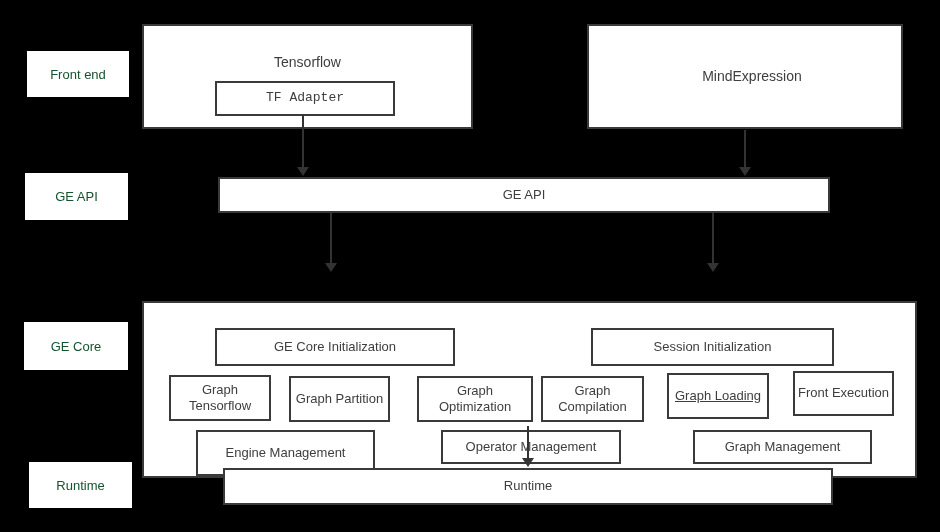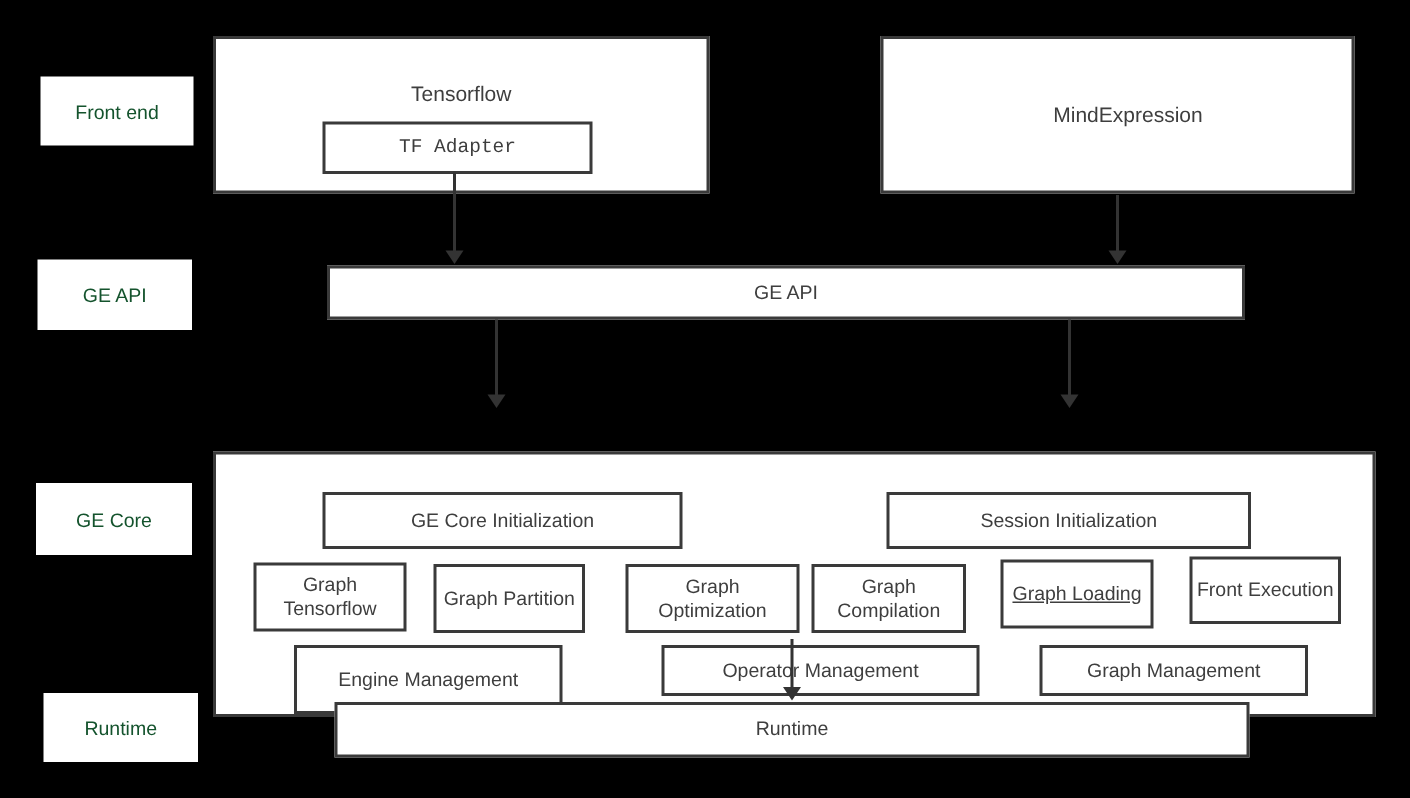--- a/index.html
+++ b/index.html
@@ -96,21 +96,21 @@
   #box-ge-core .inner { position: absolute; }
   #box-ge-core-init   { left: 71px;  top: 25px; width: 240px; height: 38px; }
   #box-session-init   { left: 447px; top: 25px; width: 243px; height: 38px; }
   #box-graph-preparation  { left: 25px;  top: 72px; width: 102px; height: 46px; }
   #box-graph-partition    { left: 145px; top: 73px; width: 101px; height: 46px; }
   #box-graph-optimization { left: 273px; top: 73px; width: 116px; height: 46px; }
   #box-graph-compilation  { left: 397px; top: 73px; width: 103px; height: 46px; }
   #box-graph-loading      { left: 523px; top: 70px; width: 102px; height: 46px; text-decoration: underline; }
   #box-graph-execution    { left: 649px; top: 68px; width: 101px; height: 45px; }
   #box-engine-mgmt   { left: 52px;  top: 127px; width: 179px; height: 46px; }
-  #box-operator-mgmt { left: 297px; top: 127px; width: 212px; height: 34px; }
+  #box-operator-mgmt { left: 297px; top: 127px; width: 180px; height: 34px; }
   #box-graph-mgmt    { left: 549px; top: 127px; width: 179px; height: 34px; }
 
   #arrow-1 { left: 297px; top: 115px; height: 61px; }
   #arrow-2 { left: 739px; top: 130px; height: 46px; }
   #arrow-3 { left: 325px; top: 213px; height: 59px; }
   #arrow-4 { left: 707px; top: 213px; height: 59px; }
   #arrow-5 { left: 522px; top: 426px; height: 41px; }
 </style>
 </head>
 <body>

